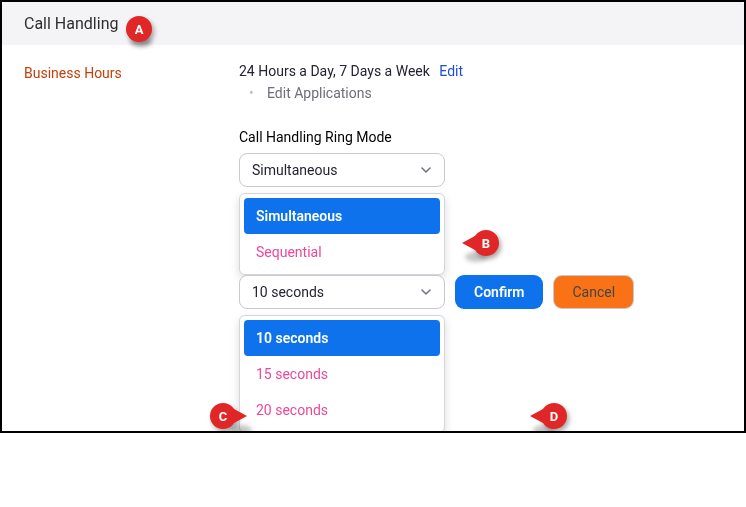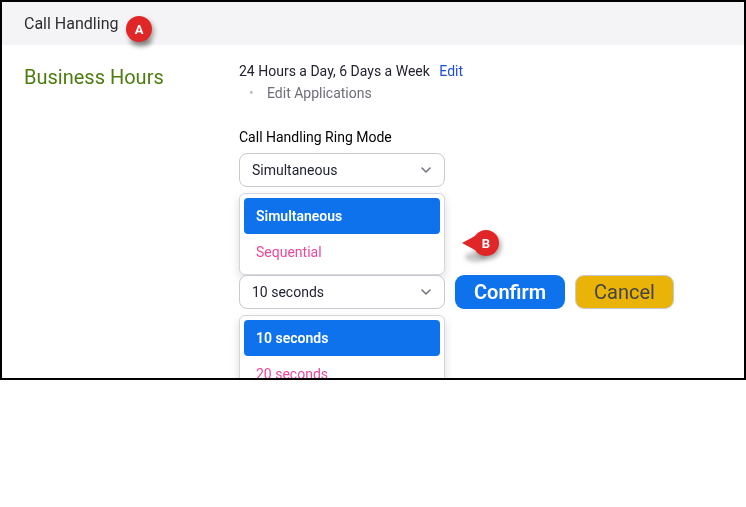--- a/index.html
+++ b/index.html
@@ -5,21 +5,21 @@
   * { box-sizing: border-box; }
   body {
     margin: 0;
     font-family: -apple-system, BlinkMacSystemFont, "Segoe UI", Roboto, Arial, sans-serif;
     font-size: 14px;
     color: #232333;
     background: #fff;
   }
   .frame {
     width: 746px;
-    height: 380px;
+    height: 433px;
     border: 2px solid #000;
     position: relative;
     overflow: hidden;
   }
   .header-bar {
     background: #f4f4f6;
     padding: 12px 22px;
     font-size: 16px;
     color: #2e2e2e;
     border-radius: 4px 4px 0 0;
@@ -29,22 +29,22 @@
     padding: 18px 0 0 0;
     position: relative;
   }
   .row {
     display: flex;
     align-items: flex-start;
     padding: 0 22px;
   }
   .left-col {
     width: 215px;
-    color: #4d7c0f;
-    font-size: 20px;
+    color: #c2410c;
+    font-size: 14px;
     padding-top: 2px;
   }
   .right-col {
     flex: 1;
     position: relative;
   }
   .link {
     color: #1d4ed8;
     cursor: pointer;
     margin-left: 6px;
@@ -115,33 +115,33 @@
   }
   .action-row {
     display: flex;
     align-items: center;
     gap: 10px;
   }
   .btn {
     height: 34px;
     border-radius: 9px;
     padding: 1px 18px;
-    font-size: 20px;
+    font-size: 14px;
     display: inline-flex;
     align-items: center;
     cursor: pointer;
     border: 1px solid transparent;
   }
   .btn-primary {
     background: #0e72ed;
     color: #fff;
     font-weight: 600;
   }
   .btn-secondary {
-    background: #eab308;
+    background: #f97316;
     color: #444;
     border-color: #c9c9d1;
   }
   .callout {
     position: absolute;
     z-index: 50;
     width: 26px;
     height: 26px;
     border-radius: 50%;
     background: #e02626;
@@ -203,21 +203,21 @@
   </div>
 
   <div class="content">
     <div class="row">
       <div class="left-col">
         <span>Business Hours</span>
       </div>
       <div class="right-col">
 
         <div class="section-title first" style="font-weight:400;">
-          <span>24 Hours a Day, 6 Days a Week</span>
+          <span>24 Hours a Day, 7 Days a Week</span>
           <span class="link">Edit</span>
         </div>
 
         <div class="bullet-list">
           <div class="bullet-item">Edit Applications</div>
         </div>
 
         <div class="field-label">Call Handling Ring Mode</div>
         <div class="select-box">
           <span>Simultaneous</span>
@@ -243,20 +243,21 @@
           </div>
           <div class="btn btn-primary">
             <span>Confirm</span>
           </div>
           <div class="btn btn-secondary">
             <span>Cancel</span>
           </div>
         </div>
         <div class="dropdown-panel">
           <div class="dropdown-option selected">10 seconds</div>
+          <div class="dropdown-option">15 seconds</div>
           <div class="dropdown-option">20 seconds</div>
         </div>
 
       </div>
     </div>
   </div>
 
   <div id="callout-A" class="callout">A</div>
   <div id="blob-A" class="shadow-blob"></div>
 

